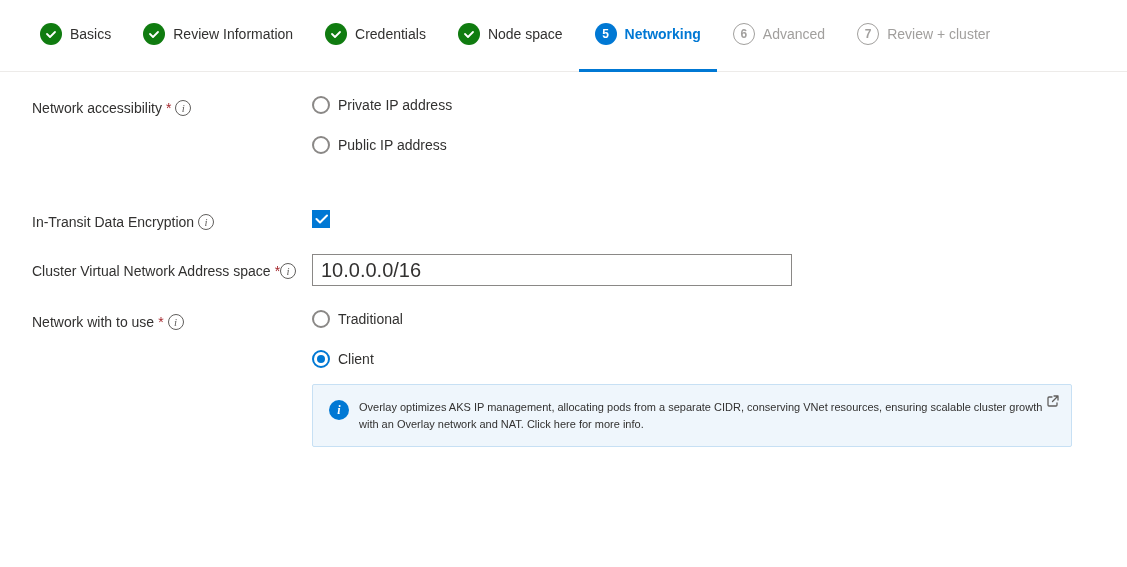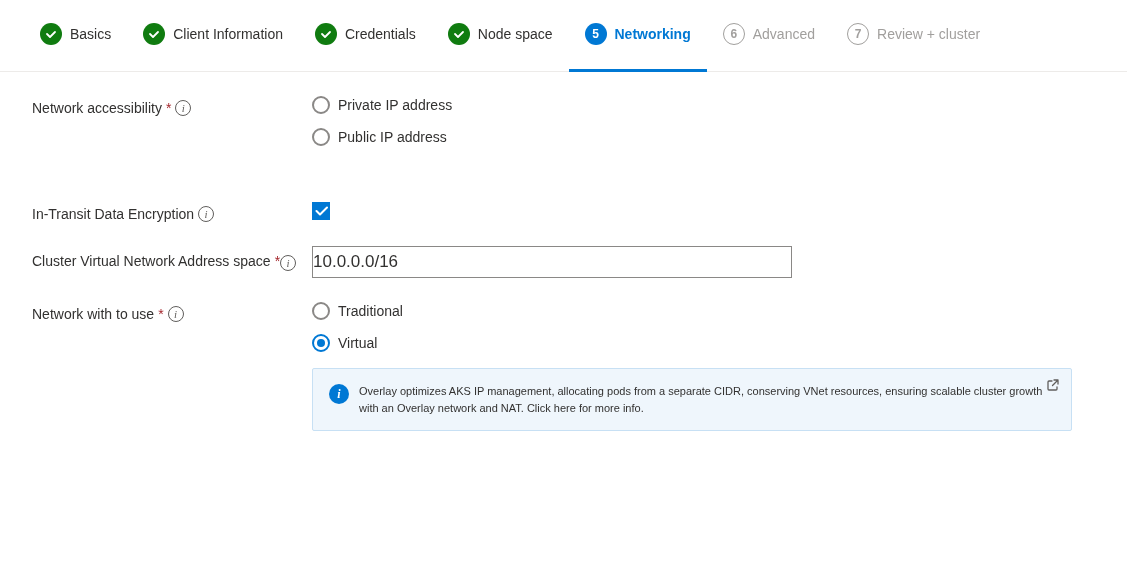--- a/index.html
+++ b/index.html
@@ -98,21 +98,21 @@
     }
 
     .form-label-col {
       width: 280px;
       flex-shrink: 0;
       padding-top: 4px;
     }
 
     .form-label {
       display: flex;
-      align-items: center;
+      align-items: flex-end;
       gap: 4px;
       font-size: 14px;
       color: #323130;
     }
 
     .required-star {
       color: #a4262c;
       font-size: 14px;
     }
 
@@ -133,21 +133,21 @@
     }
 
     .form-control-col {
       flex: 1;
     }
 
     
     .radio-group {
       display: flex;
       flex-direction: column;
-      gap: 14px;
+      gap: 22px;
     }
 
     .radio-option {
       display: flex;
       align-items: center;
       gap: 8px;
       cursor: pointer;
     }
 
     .radio-circle {
@@ -185,22 +185,22 @@
       justify-content: center;
       cursor: pointer;
       flex-shrink: 0;
     }
 
     
     .text-input {
       width: 480px;
       height: 32px;
       border: 1px solid #8a8886;
-      padding: 0 0;
-      font-size: 17px;
+      padding: 0 8px;
+      font-size: 20px;
       color: #323130;
       outline: none;
     }
 
     
     .info-box {
       background: #eff6fc;
       border: 1px solid #c7e0f4;
       border-radius: 2px;
       padding: 14px 16px;
@@ -272,21 +272,21 @@
     <span>Basics</span>
   </div>
 
   <div class="wizard-step completed">
     <span class="step-badge done">
       <svg class="check-svg" viewBox="0 0 16 16" fill="none">
         <circle cx="8" cy="8" r="8" fill="#107c10"></circle>
         <path d="M4 8l3 3 5-5" stroke="white" stroke-width="1.8" stroke-linecap="round" stroke-linejoin="round"></path>
       </svg>
     </span>
-    <span>Client Information</span>
+    <span>Review Information</span>
   </div>
 
   <div class="wizard-step completed">
     <span class="step-badge done">
       <svg class="check-svg" viewBox="0 0 16 16" fill="none">
         <circle cx="8" cy="8" r="8" fill="#107c10"></circle>
         <path d="M4 8l3 3 5-5" stroke="white" stroke-width="1.8" stroke-linecap="round" stroke-linejoin="round"></path>
       </svg>
     </span>
     <span>Credentials</span>
@@ -388,21 +388,21 @@
       </div>
     </div>
     <div class="form-control-col">
       <div class="radio-group">
         <label class="radio-option">
           <span class="radio-circle"></span>
           <span>Traditional</span>
         </label>
         <label class="radio-option">
           <span class="radio-circle selected"></span>
-          <span>Virtual</span>
+          <span>Client</span>
         </label>
       </div>
 
       <div class="info-box" style="margin-top: 16px;">
         <span class="info-box-icon">i</span>
         <span class="info-box-text">Overlay optimizes AKS IP management, allocating pods from a separate CIDR, conserving VNet resources, ensuring scalable cluster growth with an Overlay network and NAT. Click here for more info.</span>
         <span class="external-link-icon">
           <svg width="12" height="12" viewBox="0 0 12 12" fill="none">
             <path d="M7 1h4v4M11 1L5.5 6.5M5 2H2a1 1 0 00-1 1v7a1 1 0 001 1h7a1 1 0 001-1V8" stroke="#605e5c" stroke-width="1.3" stroke-linecap="round" stroke-linejoin="round"></path>
           </svg>

